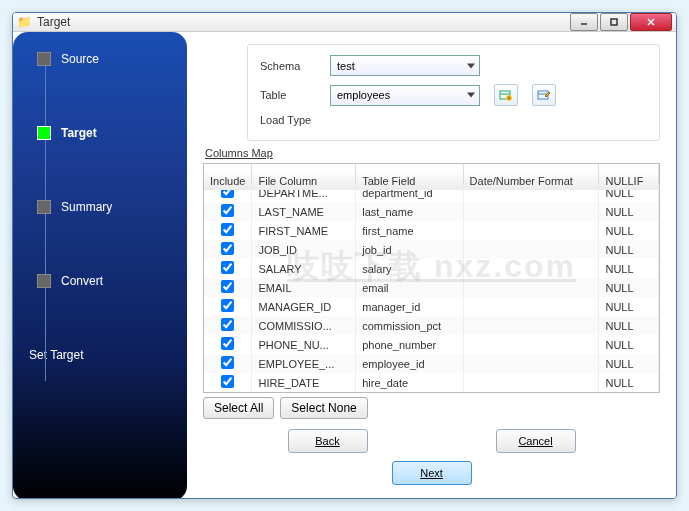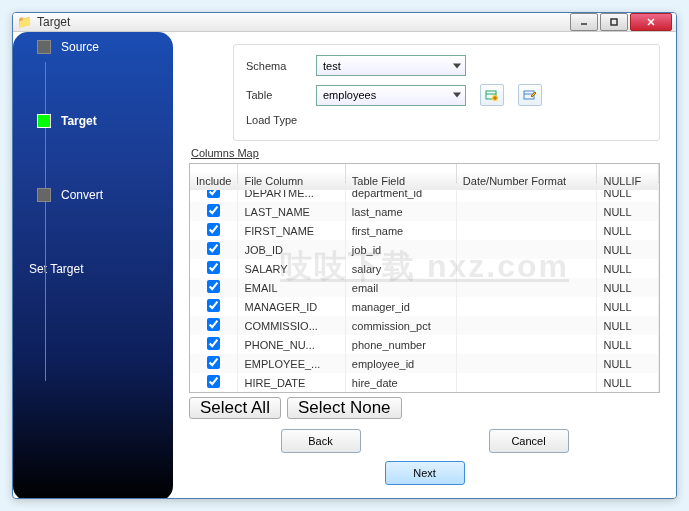--- a/index.html
+++ b/index.html
@@ -6,21 +6,21 @@
 body { font-family: 'Segoe UI', Tahoma, sans-serif; font-size: 11px; background: #e8f4fb; padding: 12px; }
 .window { width: 665px; height: 487px; background: #fff; border: 1px solid #4a7ab0; border-radius: 4px; box-shadow: 0 2px 8px rgba(0,0,0,0.2); overflow: hidden; display: flex; flex-direction: column; }
 .titlebar { height: 26px; background: linear-gradient(to bottom, #fdfdfd, #e8e8e8); border-bottom: 1px solid #ccc; display: flex; align-items: center; padding: 0 4px; }
 .titlebar-icon { width: 16px; height: 16px; margin-right: 4px; display: inline-flex; align-items: center; justify-content: center; font-size: 12px; }
 .titlebar-title { flex: 1; font-size: 12px; color: #333; }
 .win-btns { display: flex; gap: 0; }
 .win-btn { width: 28px; height: 18px; border: 1px solid #888; background: linear-gradient(to bottom, #f8f8f8, #d8d8d8); border-radius: 2px; margin-left: 2px; display: flex; align-items: center; justify-content: center; font-size: 10px; cursor: pointer; }
 .win-btn.close { background: linear-gradient(to bottom, #e68, #c23); color: #fff; width: 42px; border-color: #a22; }
 .win-btn.close svg { stroke: #fff; }
 .content { flex: 1; display: flex; }
-.sidebar { width: 160px; background: linear-gradient(to bottom, #1a4db3 0%, #1a3a8f 30%, #0d1f5a 70%, #000 100%); padding: 8px 12px; color: #fff; font-size: 12px; position: relative; border-radius: 15px; }
+.sidebar { width: 174px; background: linear-gradient(to bottom, #1a4db3 0%, #1a3a8f 30%, #0d1f5a 70%, #000 100%); padding: 20px 12px; color: #fff; font-size: 12px; position: relative; border-radius: 15px; }
 .step-line { position: absolute; left: 32px; top: 30px; bottom: 120px; width: 1px; background: #5a7fc0; }
 .step { display: flex; align-items: center; margin-bottom: 60px; position: relative; z-index: 1; }
 .step-box { width: 14px; height: 14px; background: #666; border: 1px solid #888; margin-right: 10px; margin-left: 12px; }
 .step-box.active { background: #0f0; border-color: #fff; }
 .step-label { color: #fff; }
 .step-label.active { font-weight: bold; }
 .set-target { margin-top: 10px; margin-left: 4px; color: #fff; font-size: 12px; }
 .main { flex: 1; background: #fff; padding: 12px 16px; display: flex; flex-direction: column; }
 .form-group { border: 1px solid #ddd; border-radius: 3px; padding: 10px 12px 6px; margin-bottom: 6px; margin-left: 44px; }
 .form-row { display: flex; align-items: center; margin-bottom: 8px; }
@@ -30,23 +30,23 @@
 .icon-btn { width: 24px; height: 22px; border: 1px solid #b8cce0; background: linear-gradient(to bottom, #fdfdfd, #e8f0f8); border-radius: 2px; margin-left: 14px; display: flex; align-items: center; justify-content: center; cursor: pointer; font-size: 12px; }
 .section-label { color: #333; margin: 0 0 4px 2px; font-size: 11px; text-decoration: underline; }
 .table-wrap { flex: 1; border: 1px solid #bbb; overflow: auto; background: #fff; }
 table { width: 100%; border-collapse: collapse; font-size: 11px; }
 th { background: linear-gradient(to bottom, #fdfdfd, #ebebeb); border-bottom: 1px solid #ccc; border-right: 1px solid #ddd; text-align: left; padding: 3px 6px; font-weight: normal; color: #333; position: sticky; top: 8px; }
 td { padding: 2px 6px; border-right: 1px solid #eee; color: #333; height: 18px; }
 tr:nth-child(even) td { background: #fafafa; }
 td.chk { text-align: center; width: 42px; }
 input[type=checkbox] { width: 13px; height: 13px; }
 .sel-row { margin-top: 4px; display: flex; gap: 6px; }
-.btn { height: 22px; padding: 0 10px; border: 1px solid #aaa; background: linear-gradient(to bottom, #fdfdfd, #e8e8e8); border-radius: 3px; font-size: 17px; cursor: pointer; }
+.btn { height: 22px; padding: 0 10px; border: 1px solid #aaa; background: linear-gradient(to bottom, #fdfdfd, #e8e8e8); border-radius: 3px; font-size: 12px; cursor: pointer; }
 .footer { display: flex; justify-content: center; gap: 24px; padding: 10px 0 4px; }
-.nav-btn { width: 80px; height: 24px; border: 1px solid #9ab; background: linear-gradient(to bottom, #fdfdfd, #e8e8e8); border-radius: 3px; font-size: 11px; cursor: pointer; }
+.nav-btn { width: 80px; height: 24px; border: 1px solid #9ab; background: linear-gradient(to bottom, #fdfdfd, #e8e8e8); border-radius: 3px; font-size: 11px; cursor: pointer; text-decoration: underline; }
 .nav-btn.primary { background: linear-gradient(to bottom, #dff1ff, #b8e0ff); border-color: #3a8fd8; margin-top: 32px; }
 .watermark { position: absolute; left: 50%; top: 50%; transform: translate(-50%, -50%); font-size: 32px; color: rgba(140,140,140,0.18); font-weight: bold; pointer-events: none; letter-spacing: 2px; white-space: nowrap; text-decoration: underline; }
 .main-rel { position: relative; }
 </style>
 </head>
 <body>
 
 <div class="window">
   <div class="titlebar">
     <span class="titlebar-icon">📁</span>
@@ -73,20 +73,24 @@
   <div class="content">
     <div class="sidebar">
       <div class="step-line"></div>
       <div class="step">
         <div class="step-box"></div>
         <span class="step-label">Source</span>
       </div>
       <div class="step">
         <div class="step-box active"></div>
         <span class="step-label active">Target</span>
+      </div>
+      <div class="step">
+        <div class="step-box"></div>
+        <span class="step-label">Summary</span>
       </div>
       <div class="step">
         <div class="step-box"></div>
         <span class="step-label">Convert</span>
       </div>
       <div class="set-target">Set Target</div>
     </div>
     <div class="main main-rel">
       <div class="watermark">吱吱下载 nxz.com</div>
       <div class="form-group">

